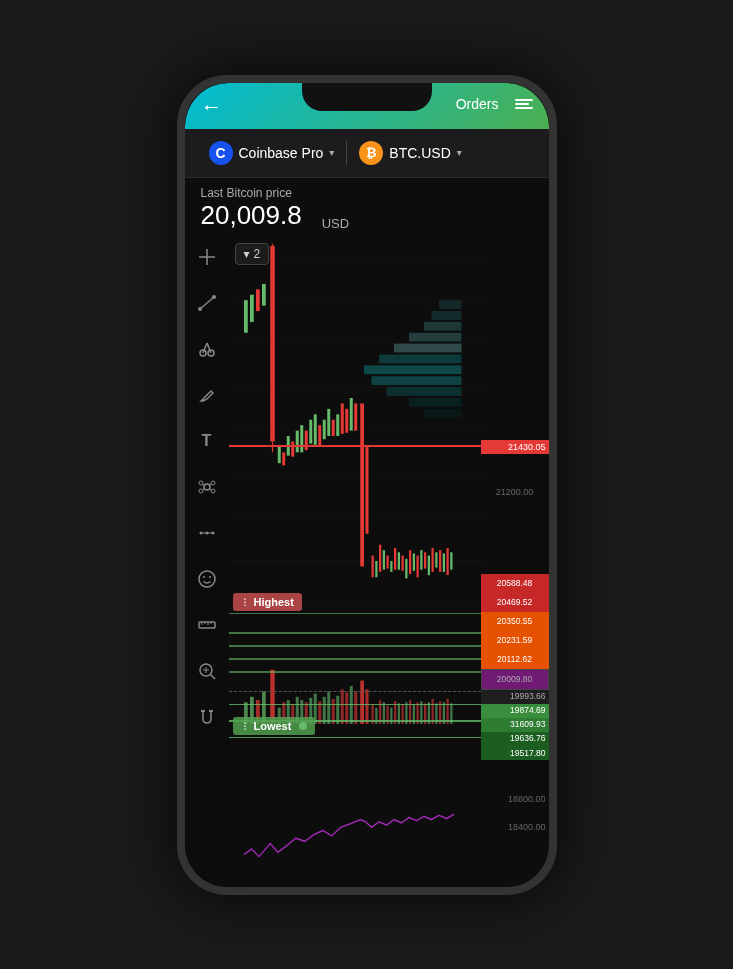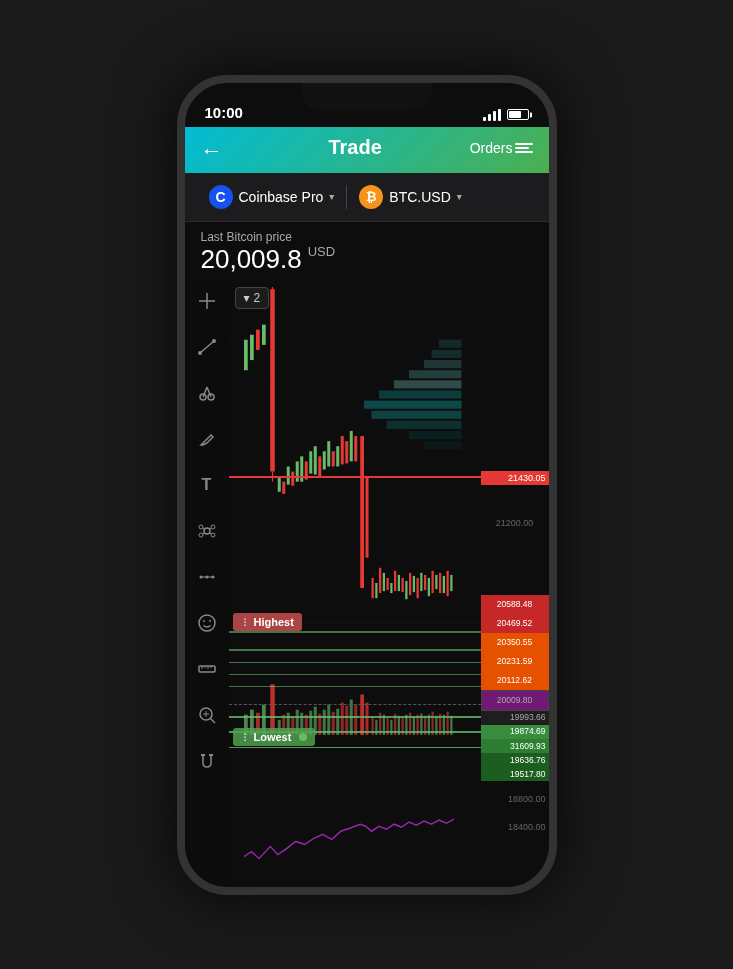--- a/index.html
+++ b/index.html
@@ -121,21 +121,21 @@
       color: #fff;
       font-size: 20px;
       font-weight: 600;
     }
     .header-orders {
       color: #fff;
       font-size: 14px;
       font-weight: 500;
       display: flex;
       align-items: center;
-      gap: 2px;
+      gap: 16px;
       cursor: pointer;
     }
     .orders-icon {
       display: flex;
       flex-direction: column;
       gap: 2px;
     }
     .orders-line {
       height: 2px;
       background: #fff;
@@ -197,22 +197,22 @@
     .price-header {
       background: #0d0d0d;
       padding: 8px 16px 4px;
     }
     .price-label {
       color: #aaa;
       font-size: 12px;
     }
     .price-value {
       display: flex;
-      align-items: flex-start;
-      gap: 6px;
+      align-items: flex-end;
+      gap: 20px;
     }
     .price-main {
       color: #fff;
       font-size: 26px;
       font-weight: 300;
     }
     .price-currency {
       color: #aaa;
       font-size: 13px;
     }
@@ -336,34 +336,20 @@
       height: 100%;
     }
   </style>
 </head>
 <body>
 
 <div class="phone-frame">
   <div class="notch"></div>
   <div class="phone-inner">
 
-    <div class="status-bar">
-      <span class="status-time">10:00</span>
-      <div class="status-icons">
-        <div class="signal-bars">
-          <div class="signal-bar" style="height:4px"></div>
-          <div class="signal-bar" style="height:7px"></div>
-          <div class="signal-bar" style="height:10px"></div>
-          <div class="signal-bar" style="height:12px"></div>
-        </div>
-        <div class="battery-icon">
-          <div class="battery-fill"></div>
-        </div>
-      </div>
-    </div>
 
     <div class="header">
       <span class="header-back">←</span>
       <span class="header-title">Trade</span>
       <div class="header-orders">
         <span>Orders</span>
         <div class="orders-icon">
           <div class="orders-line" style="width:18px"></div>
           <div class="orders-line" style="width:14px"></div>
           <div class="orders-line" style="width:18px"></div>

